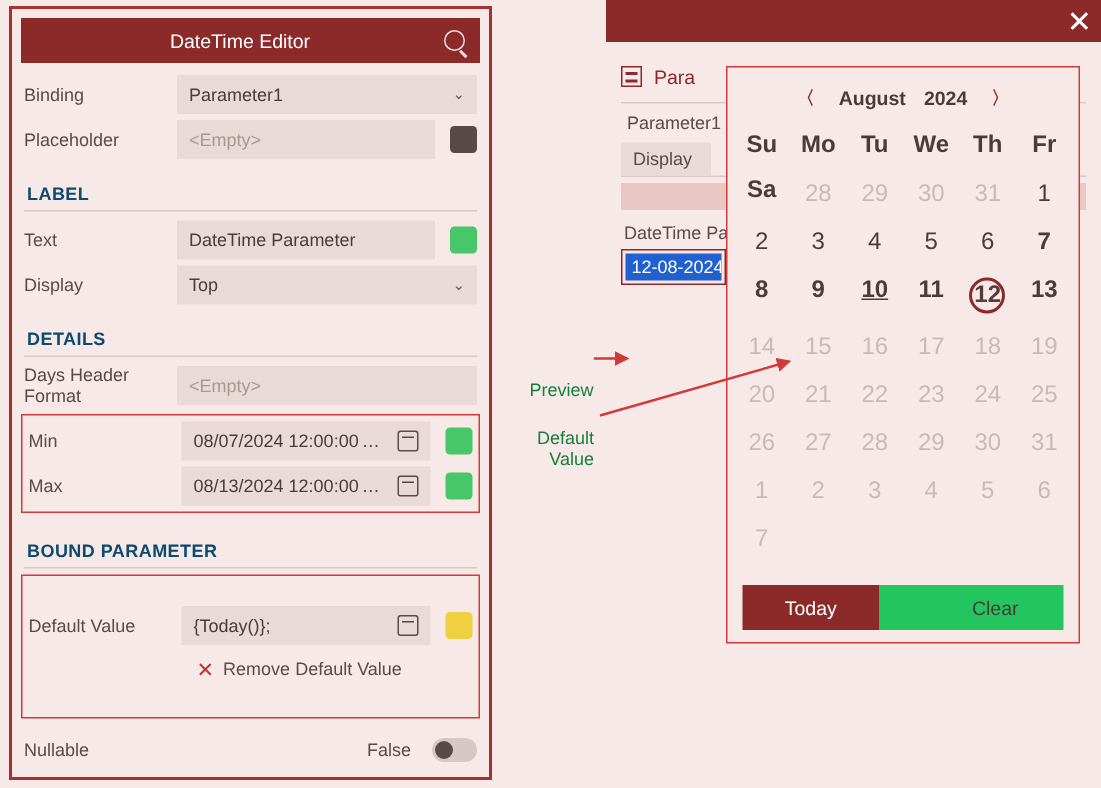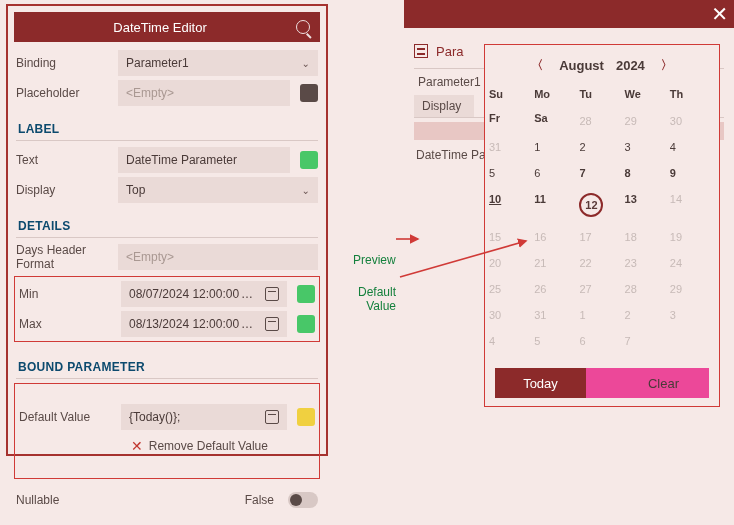--- a/index.html
+++ b/index.html
@@ -1,18 +1,18 @@
 <!DOCTYPE html>
 <html><head>
 <meta charset="utf-8">
 <style>
 * { box-sizing: border-box; margin: 0; padding: 0; font-family: -apple-system, "Segoe UI", sans-serif; }
 body { background: #f6e9e7; width: 734px; height: 525px; position: relative; overflow: hidden; }
 
-.left-panel { position: absolute; left: 6px; top: 4px; width: 322px; height: 452px; border: 2px solid #a6322f; background: #f6e9e7; }
+.left-panel { position: absolute; left: 6px; top: 4px; width: 322px; height: 516px; border: 2px solid #a6322f; background: #f6e9e7; }
 .right-panel { position: absolute; left: 404px; top: 0; width: 330px; height: 525px; background: #f6e9e7; }
 
 
 .hdr { background: #8c2a2a; height: 30px; display: flex; align-items: center; padding: 0 10px; color: #fff; font-size: 13px; font-weight: 500; }
 .left-panel .hdr { margin: 6px 6px 2px 6px; }
 .hdr .title { flex: 1; text-align: center; }
 .search-ic { width: 14px; height: 14px; border: 1.5px solid #fff; border-radius: 50%; position: relative; opacity: .85; }
 .search-ic::after { content:""; position:absolute; width:6px; height:1.5px; background:#fff; bottom:-3px; right:-3px; transform:rotate(45deg); }
 
 .section { padding: 4px 8px 2px 8px; }
@@ -53,31 +53,31 @@
 
 .preview-box { margin-top: 4px; }
 .preview-lbl { font-size:12px; color:#5a4a47; padding: 4px 2px; }
 .preview-field { border:1px solid #8c2a2a; padding:2px; display:flex; align-items:center; }
 .preview-sel { background:#2060d0; color:#fff; font-size:12px; padding:2px 4px; flex:1; }
 
 
 .cal-wrap { position:absolute; top: 44px; right: 14px; width: 236px; border:1.5px solid #d03a37; padding:6px 4px 6px 4px; background:#f6e9e7; }
 .cal-head { display:flex; align-items:center; justify-content:center; gap:12px; padding:6px 4px 10px 4px; font-size:13px; color:#4a3a38; font-weight:600; }
 .cal-nav { color:#8c2a2a; font-size:12px; padding:0 4px; cursor:pointer; }
-.cal-grid { display:grid; grid-template-columns: repeat(5, 1fr); text-align:left; font-size:11px; color:#4a3a38; }
+.cal-grid { display:grid; grid-template-columns: repeat(6, 1fr); text-align:center; font-size:16px; color:#4a3a38; }
 .cal-grid .dow { font-weight:700; padding:4px 0 8px 0; }
 .cal-grid .d { padding:7px 0; color:#4a3a38; }
 .cal-grid .d.dim { color:#c7bab7; }
 .cal-grid .d.ring { position:relative; }
 .cal-grid .d.ring span { display:inline-flex; width:24px; height:24px; border:2px solid #8c2a2a; border-radius:50%; align-items:center; justify-content:center; font-weight:700; color:#5a3a38; }
 
 .cal-btns { display:flex; padding:8px 6px 2px 6px; margin-top:6px; }
 .cal-btns button { flex:1; height:30px; border:none; font-size:13px; cursor:pointer; }
 .btn-today { background:#8c2a2a; color:#fff; }
-.btn-clear { background:#ec4899; color:#4a3a38;padding-left:32px; }
+.btn-clear { background:#22c55e; color:#4a3a38;padding-left:32px; }
 
 
 .anno { position:absolute; font-size:12px; font-weight:400; color:#15803d;margin-top:28px; }
 svg.arrow { position:absolute; overflow:visible; pointer-events:none; }
 </style>
 </head>
 <body>
 
 <div class="left-panel">
   <div class="hdr">
@@ -184,20 +184,23 @@
       <span class="filter-ic"></span>
       <span style="overflow:hidden;white-space:nowrap;width:28px;">Parameters</span>
     </div>
     <div class="param-box">
       <div class="param-hdr" style="overflow:hidden;white-space:nowrap;width:70px;">Parameter1</div>
       <div class="param-val" style="width:60px;">Display</div>
     </div>
     <div class="param-spacer"></div>
     <div class="preview-box">
       <div class="preview-lbl" style="overflow:hidden;white-space:nowrap;width:70px;">DateTime Parameter</div>
+      <div class="preview-field redbox" style="width:70px;">
+        <span class="preview-sel" style="overflow:hidden;white-space:nowrap;">12-08-2024</span>
+      </div>
     </div>
   </div>
 
   <div class="cal-wrap">
     <div class="cal-head">
       <span class="cal-nav">〈</span>
       <span>August</span>
       <span>2024</span>
       <span class="cal-nav">〉</span>
     </div>

